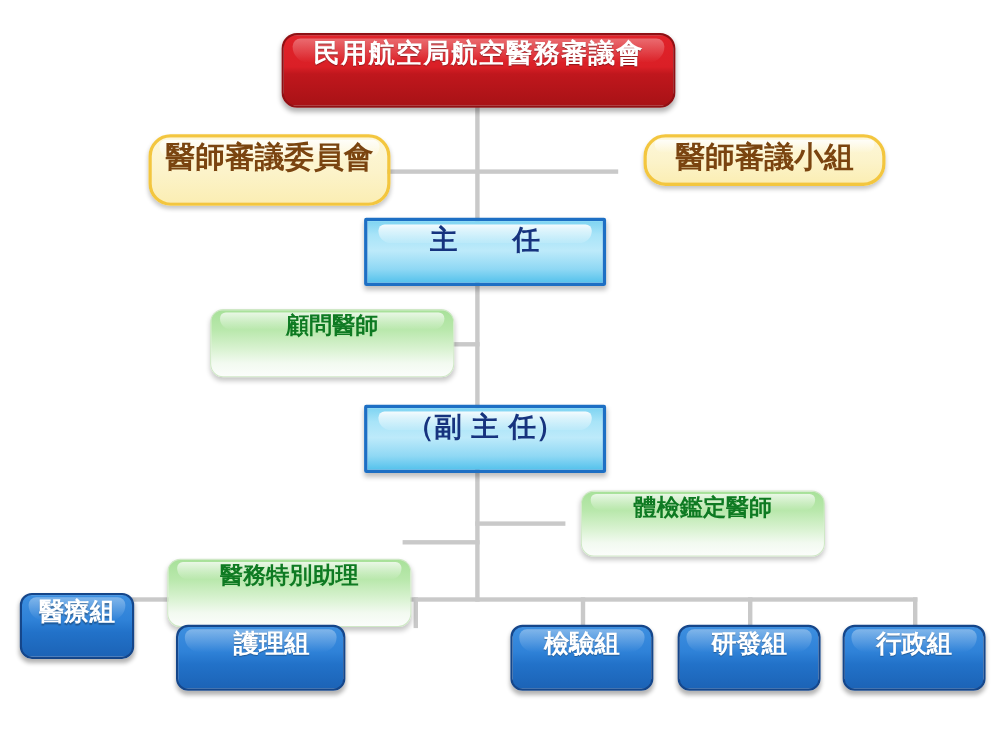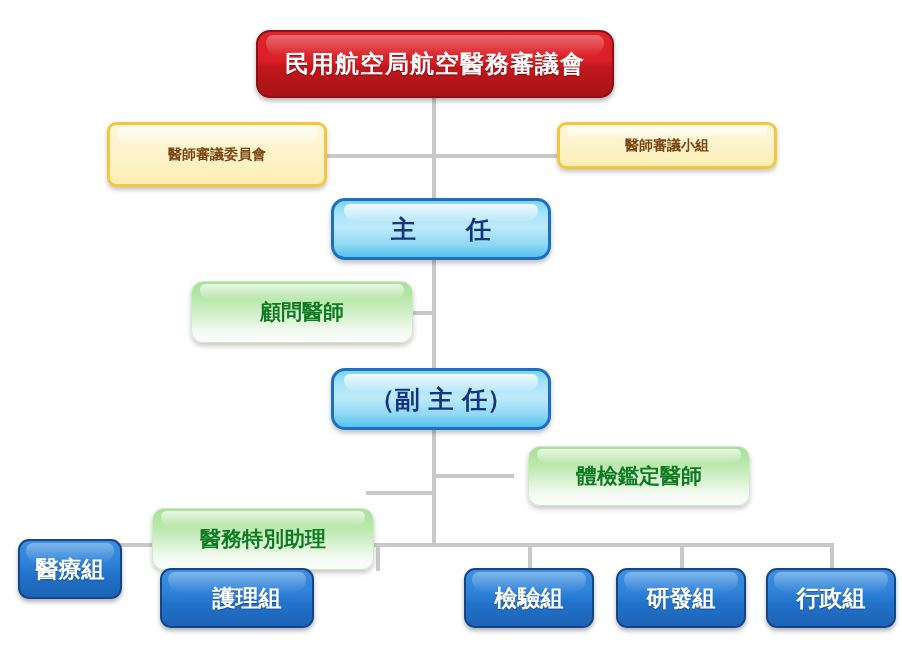--- a/index.html
+++ b/index.html
@@ -12,21 +12,21 @@
   #chart{position:relative;width:902px;height:663px;}
 
   
   .line{position:absolute;background:#c9c9c9;}
   .vline{width:4px;}
   .hline{height:4px;}
 
   
   .node{
     position:absolute;
-    display:flex;align-items:center;justify-content:center;
+    display:flex;align-items:flex-start;justify-content:center;
     box-sizing:border-box;
     text-align:center;
     white-space:nowrap;
     z-index:5;
   }
 
   
   .n-root{
     border-radius:14px;
     background:linear-gradient(to bottom,#e1232a 0%,#da1f26 45%,#c0171d 55%,#a81216 100%);
@@ -40,38 +40,39 @@
   }
   .n-root::after{
     content:"";position:absolute;left:8px;right:8px;top:3px;height:34%;
     border-radius:10px 10px 20px 20px;
     background:linear-gradient(to bottom,rgba(255,255,255,.33),rgba(255,255,255,0));
     pointer-events:none;
   }
 
   
   .n-yellow{
-    border-radius:9px;
+    border-radius:20px;
     background:linear-gradient(to bottom,#fdf7da 0%,#fcf3c9 55%,#fbeeb4 100%);
     border:3px solid #f3c63f;
     color:#7a4410;
     font-weight:bold;
-    font-size:14px;
+    font-size:27px;
     box-shadow:0 3px 4px rgba(0,0,0,.22);
+    margin-left:28px;
   }
   .n-yellow::after{
     content:"";position:absolute;left:7px;right:7px;top:2px;height:30%;
     border-radius:8px 8px 16px 16px;
     background:linear-gradient(to bottom,rgba(255,255,255,.85),rgba(255,255,255,0));
     pointer-events:none;
   }
 
   
   .n-lblue{
-    border-radius:14px;
+    border-radius:2px;
     background:linear-gradient(to bottom,#7fd4f2 0%,#a8e4f8 22%,#bdeafa 48%,#8fd8f4 78%,#55c2ec 100%);
     border:3px solid #1d6fc4;
     color:#16337e;
     font-weight:bold;
     font-size:25px;
     box-shadow:0 3px 5px rgba(0,0,0,.25);
   }
   .n-lblue::after{
     content:"";position:absolute;left:10px;right:10px;top:3px;height:30%;
     border-radius:9px 9px 18px 18px;

